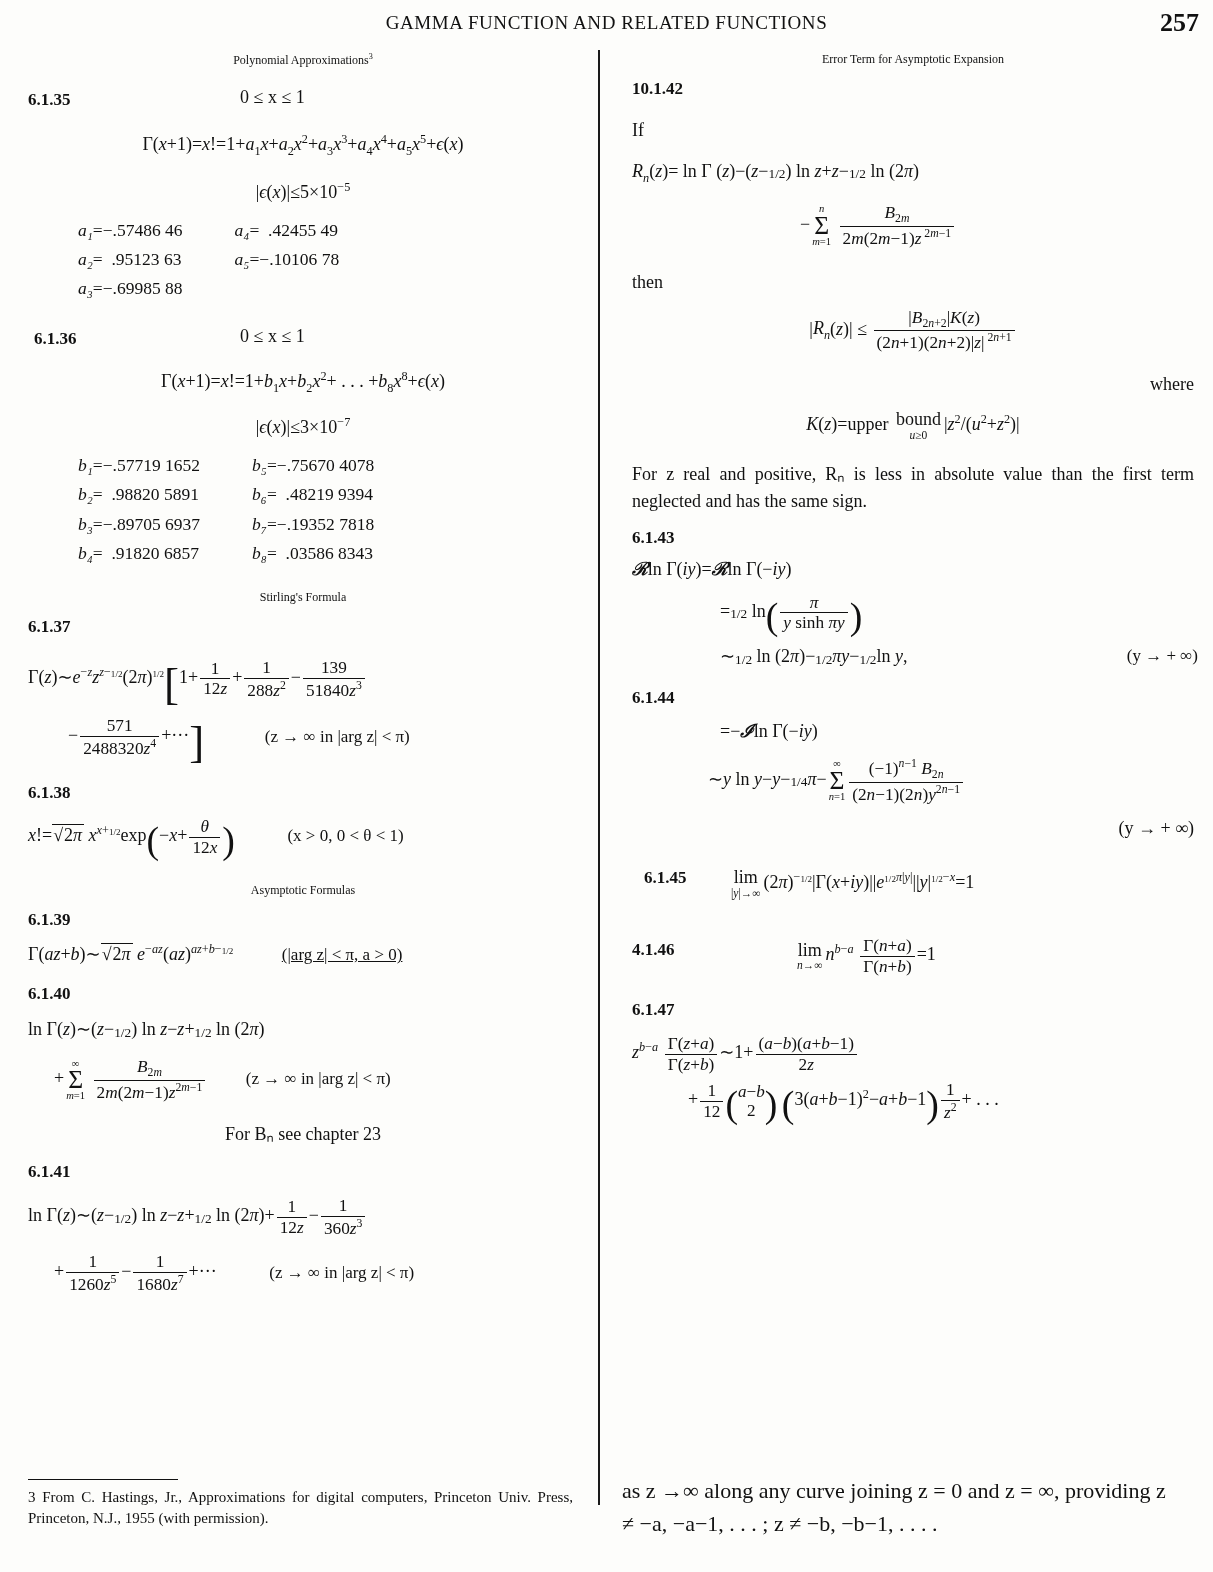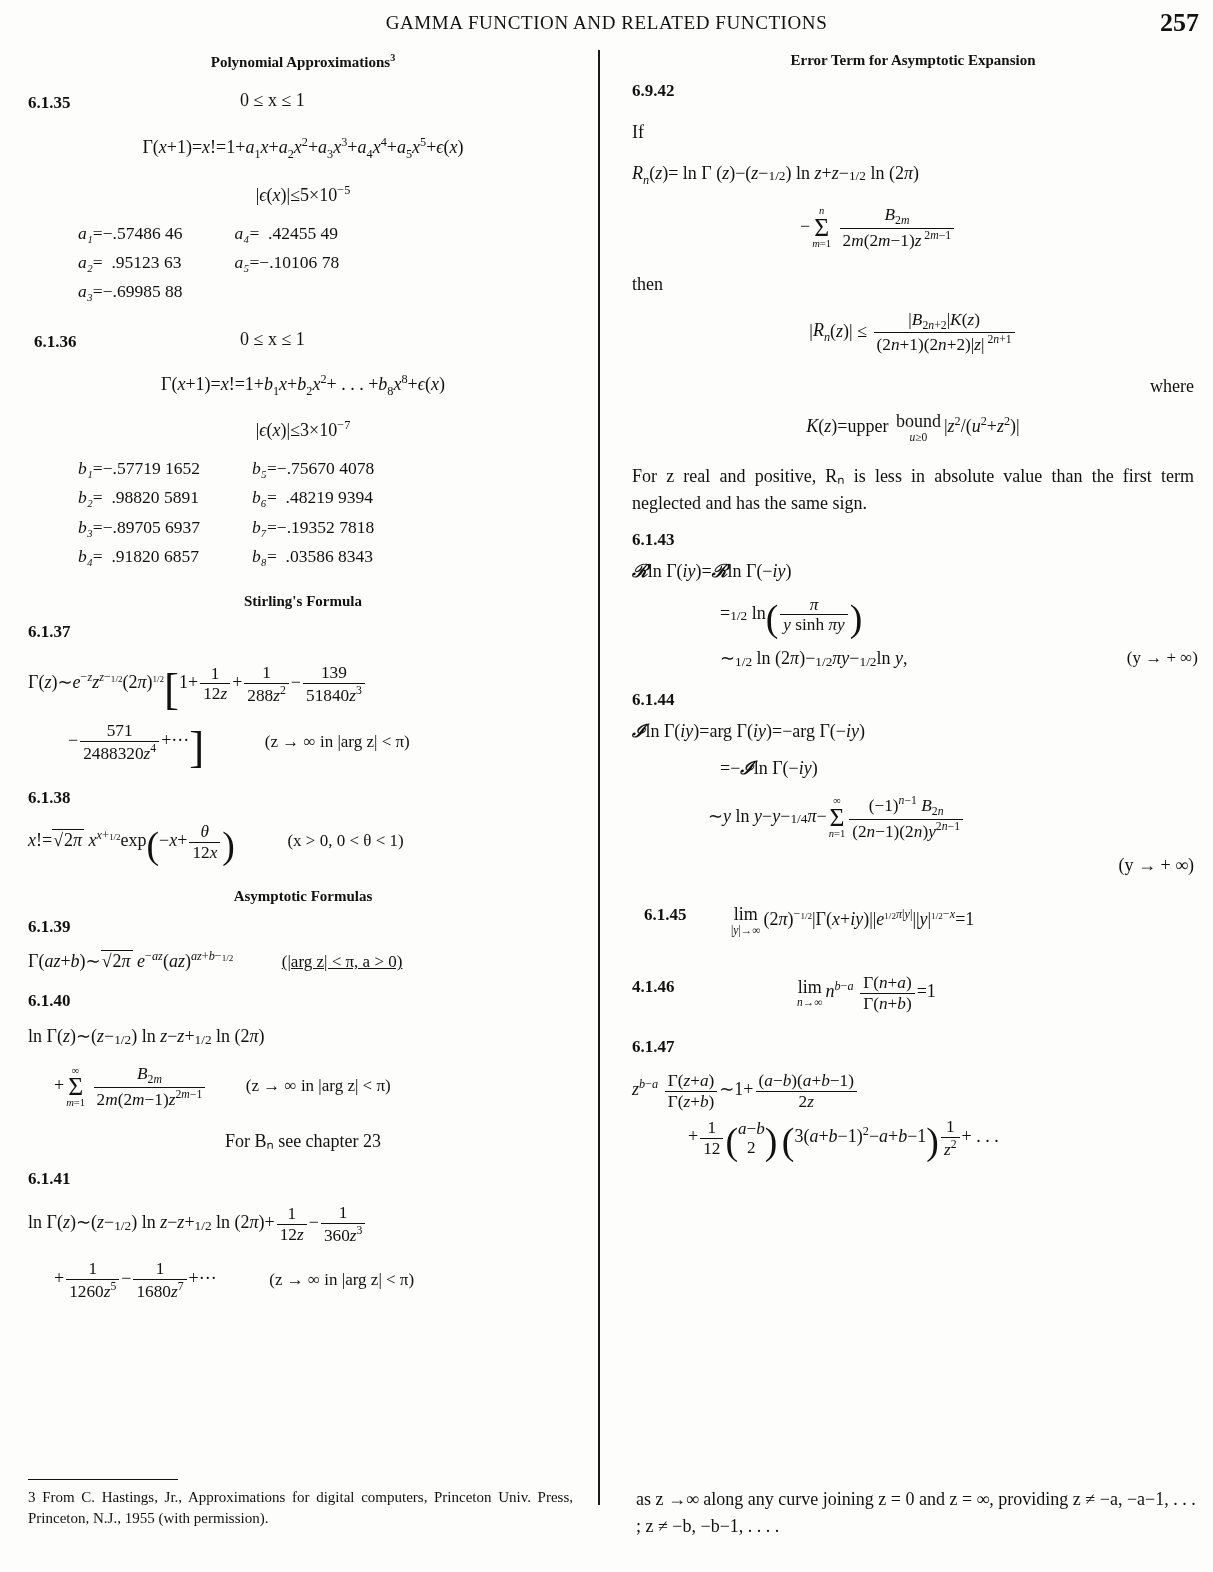--- a/index.html
+++ b/index.html
@@ -64,22 +64,22 @@
     box-sizing: border-box;
   }
   .divider {
     width: 2px;
     background: #1a1a1a;
     margin: 2px 6px 0 6px;
     height: 1455px;
   }
   .section-title {
     text-align: center;
-    font-weight: bold;
-    font-size: 15px;
+    font-weight: normal;
+    font-size: 12px;
     margin: 4px 0 10px 0;
   }
   .eqnum {
     font-weight: bold;
     font-size: 17px;
     margin: 12px 0 6px 0;
   }
   .eqnum-inline {
     font-weight: bold;
     font-size: 17px;
@@ -183,23 +183,23 @@
     text-align: justify;
   }
   .footnote-rule {
     width: 150px;
     border-top: 1.6px solid #111;
     margin-bottom: 7px;
   }
   .bottom-para {
     position: absolute;
     bottom: 8px;
-    left: 30px;
+    left: 16px;
     width: 560px;
-    font-size: 18px;
+    font-size: 22px;
     line-height: 1.5;
   }
   .binom {
     display: inline-block;
     text-align: center;
     vertical-align: middle;
     line-height: 1.1;
     font-size: 0.95em;
   }
   .binom .bt { display: block; }
@@ -344,21 +344,21 @@
       </div>
 
     </div>
 
     <div class="divider"></div>
 
     <div class="col col-right">
 
       <div class="section-title">Error Term for Asymptotic Expansion</div>
 
-      <div class="eqnum">6.9.42</div>
+      <div class="eqnum">10.1.42</div>
 
       <div class="formula" style="margin-top:18px;">If</div>
 
       <div class="formula" style="margin-top:14px;">
         <i>R<sub>n</sub></i>(<i>z</i>)= ln Γ (<i>z</i>)−(<i>z</i>−<span class="sfrac">1/2</span>) ln <i>z</i>+<i>z</i>−<span class="sfrac">1/2</span> ln (2<i>π</i>)
       </div>
       <div class="formula" style="margin-top:16px;margin-left:168px;">
         −<span class="sum"><span class="top"><i>n</i></span><span class="sig">Σ</span><span class="bot"><i>m</i>=1</span></span>
         <span class="frac"><span class="num"><i>B</i><sub>2<i>m</i></sub></span><span class="den">2<i>m</i>(2<i>m</i>−1)<i>z</i><sup>&nbsp;2<i>m</i>−1</sup></span></span>
       </div>
@@ -385,23 +385,20 @@
       </div>
       <div class="formula" style="margin-top:10px;margin-left:88px;">
         =<span class="sfrac">1/2</span> ln<span class="bigparen">(</span><span class="frac"><span class="num"><i>π</i></span><span class="den"><i>y</i> sinh <i>πy</i></span></span><span class="bigparen">)</span>
       </div>
       <div class="formula" style="margin-top:10px;margin-left:88px;position:relative;">
         ∼<span class="sfrac">1/2</span> ln (2<i>π</i>)−<span class="sfrac">1/2</span><i>πy</i>−<span class="sfrac">1/2</span>ln <i>y</i>,
         <span style="position:absolute;right:-4px;top:0;font-size:17px;">(y → + ∞)</span>
       </div>
 
       <div class="eqnum" style="margin-top:18px;">6.1.44</div>
-      <div class="formula" style="margin-top:8px;">
-        <span class="script">ℐ</span>ln Γ(<i>iy</i>)=arg Γ(<i>iy</i>)=−arg Γ(−<i>iy</i>)
-      </div>
       <div class="formula" style="margin-top:10px;margin-left:88px;">
         =−<span class="script">ℐ</span>ln Γ(−<i>iy</i>)
       </div>
       <div class="formula" style="margin-top:12px;margin-left:76px;">
         ∼<i>y</i> ln <i>y</i>−<i>y</i>−<span class="sfrac">1/4</span><i>π</i>−<span class="sum"><span class="top">∞</span><span class="sig">Σ</span><span class="bot"><i>n</i>=1</span></span><span class="frac"><span class="num">(−1)<sup><i>n</i>−1</sup> <i>B</i><sub>2<i>n</i></sub></span><span class="den">(2<i>n</i>−1)(2<i>n</i>)<i>y</i><sup>2<i>n</i>−1</sup></span></span>
       </div>
       <div class="formula" style="margin-top:10px;text-align:right;">(y → + ∞)</div>
 
       <div style="position:relative;margin-top:20px;height:44px;">
         <span class="eqnum-inline" style="position:absolute;left:12px;top:6px;">6.1.45</span>

